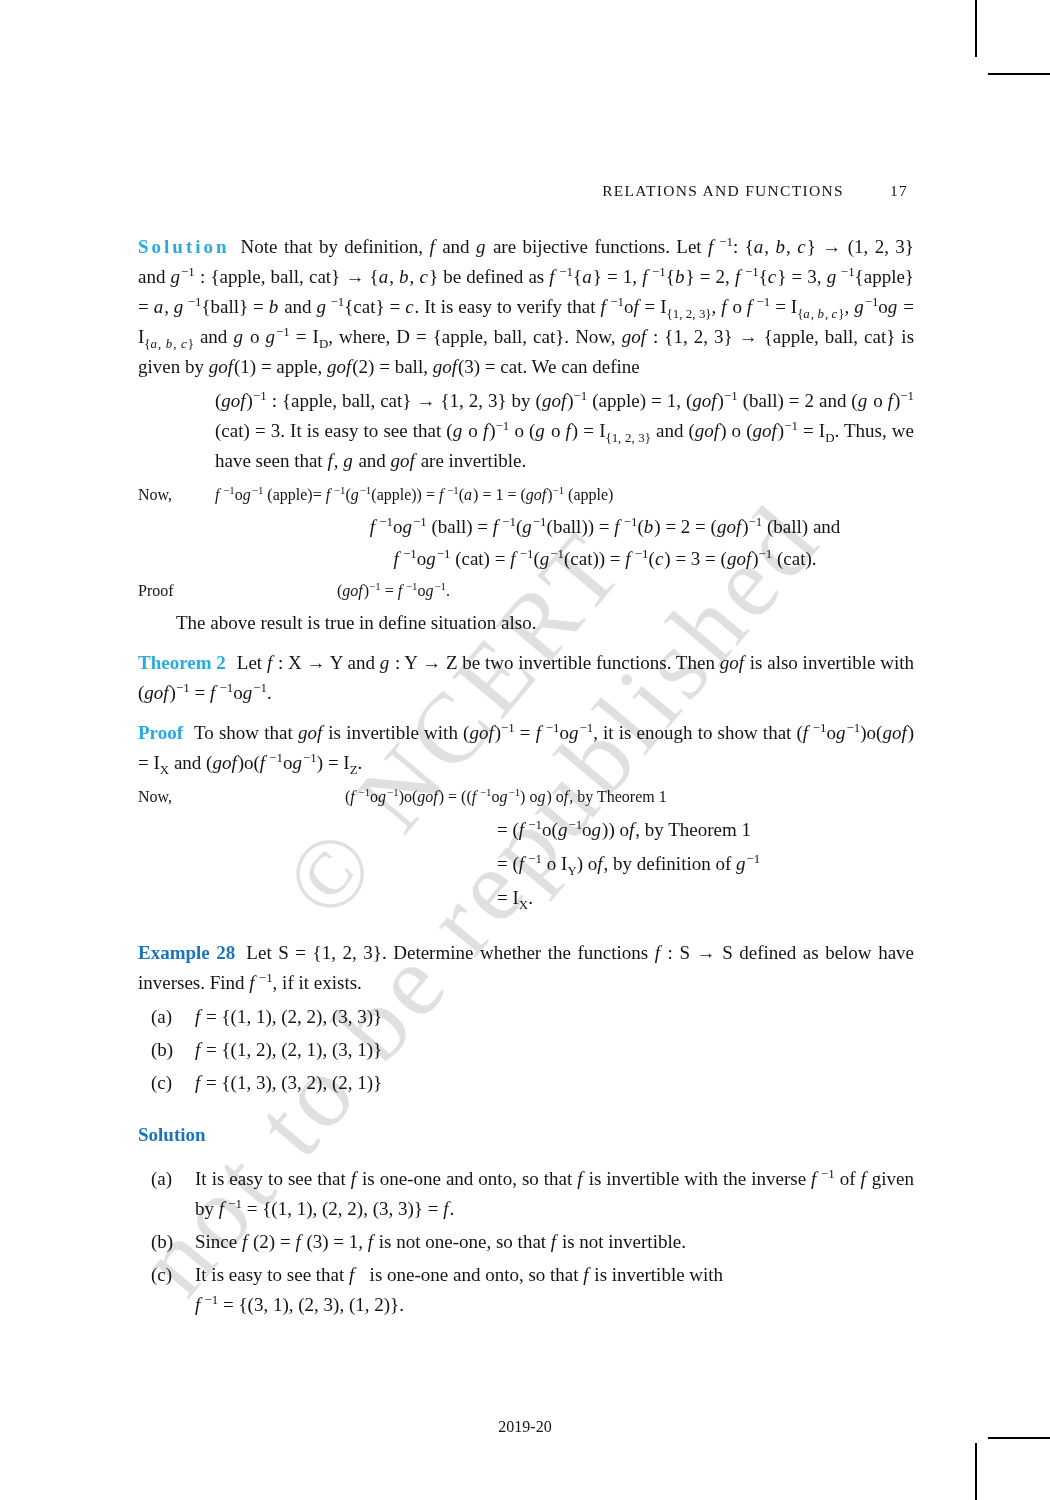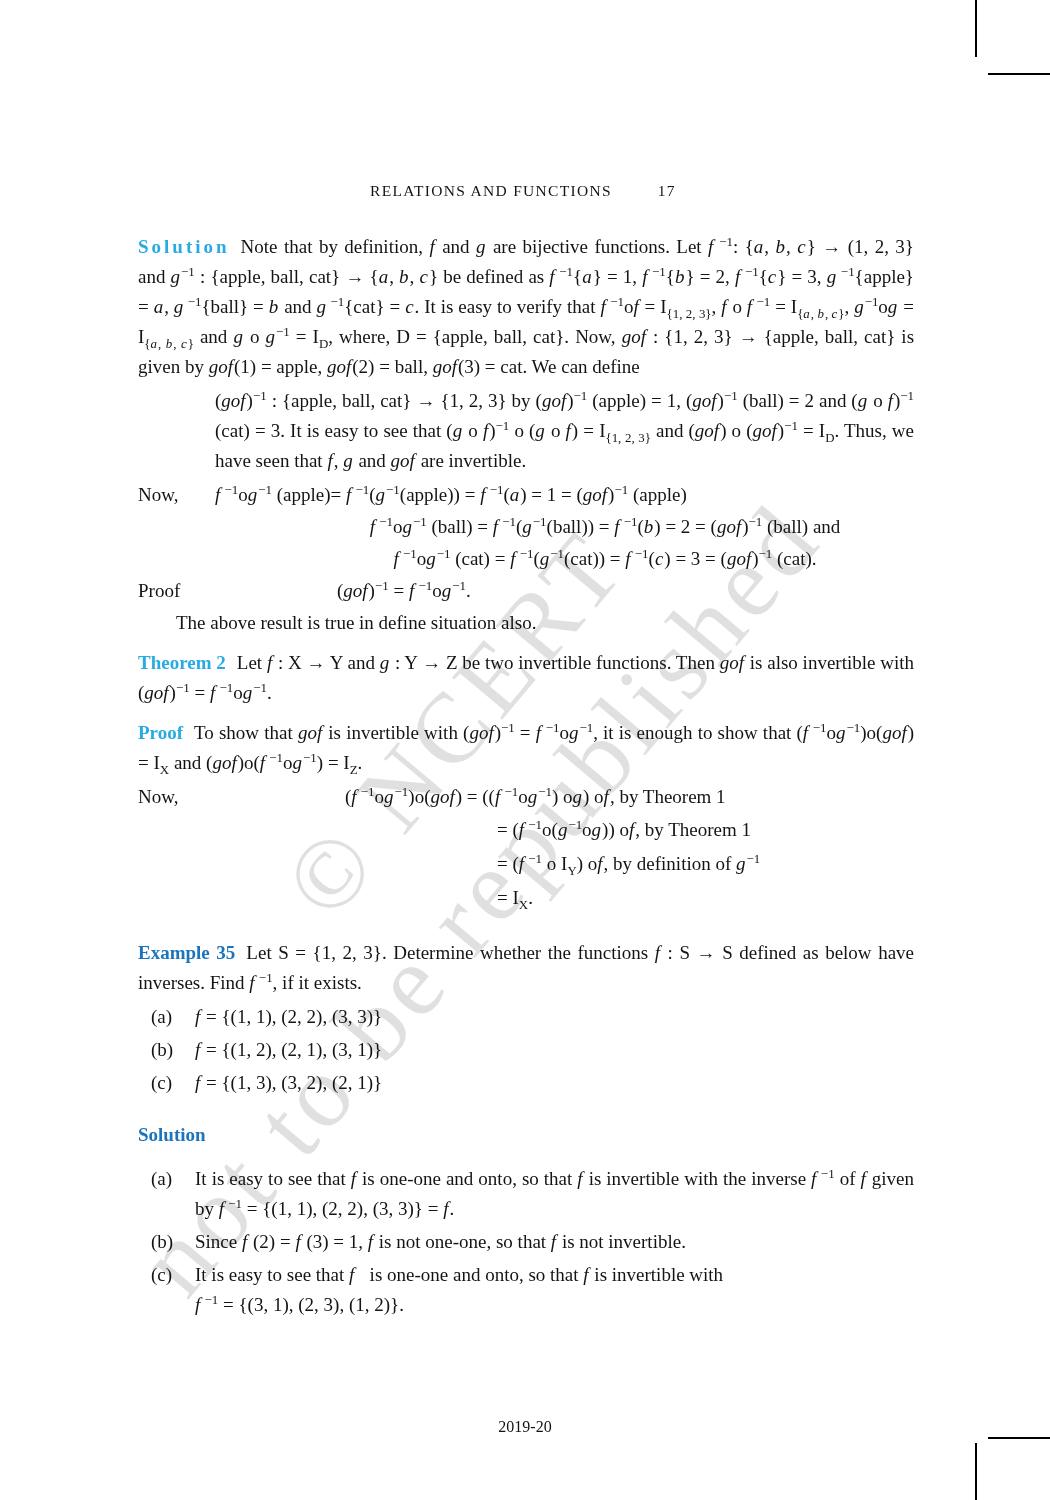--- a/index.html
+++ b/index.html
@@ -20,34 +20,34 @@
   .wm2{left:160px;top:1220px;font-size:103px;transform:rotate(-50deg);}
   
   .crop{position:absolute;background:#000;z-index:2;}
   .crop-tr-v{left:975px;top:0;width:2px;height:57px;}
   .crop-tr-h{left:988px;top:73px;width:62px;height:2px;}
   .crop-br-h{left:988px;top:1437px;width:62px;height:2px;}
   .crop-br-v{left:975px;top:1443px;width:2px;height:57px;}
 
   .content{position:absolute;left:138px;top:182px;width:776px;z-index:1;}
 
-  .header{display:flex;justify-content:center;gap:46px;
+  .header{display:flex;justify-content:flex-end;gap:46px;
     font-size:15.5px;letter-spacing:1.3px;padding-right:6px;margin-bottom:32px;}
 
   .para{font-size:19px;line-height:30px;text-align:justify;margin:0 0 4px 0;}
   .label{font-weight:bold;margin-right:11px;}
   .cyan{color:#29abe2;}
   .blue{color:#1c75bc;}
   .sp{letter-spacing:3px;}
   sup{font-size:68%;line-height:0;}
   sub{font-size:68%;line-height:0;}
   i{padding-right:1px;}
 
   .indent1{margin-left:77px;}
-  .eqrow{display:flex;font-size:19px;line-height:30px;margin:0 0 2px 0;}
+  .eqrow{display:flex;font-size:16px;line-height:30px;margin:0 0 2px 0;}
   .eqlabel{width:77px;flex-shrink:0;}
   .eqline2{margin-left:158px;font-size:19px;line-height:30px;margin-bottom:2px;text-align:center;}
   .hencelabel{width:199px;flex-shrink:0;}
   .firstindent{text-indent:38px;}
 
   .mt10{margin-top:10px;}
   .mt24{margin-top:24px;}
 
   .prooflabel{width:207px;flex-shrink:0;}
   .proofeq{margin-left:359px;font-size:19px;line-height:32px;margin-bottom:2px;}
@@ -102,21 +102,21 @@
 
   <div class="eqrow">
     <span class="prooflabel">Now,</span>
     <span>(<i>f</i><sup> −1</sup>o<i>g</i><sup>−1</sup>)o(<i>gof</i>) = ((<i>f</i><sup> −1</sup>o<i>g</i><sup>−1</sup>) o<i>g</i>) o<i>f</i>, by Theorem 1</span>
   </div>
   <div class="proofeq">= (<i>f</i><sup> −1</sup>o(<i>g</i><sup>−1</sup>o<i>g</i>)) o<i>f</i>, by Theorem 1</div>
   <div class="proofeq">= (<i>f</i><sup> −1</sup> o I<sub>Y</sub>) o<i>f</i>, by definition of <i>g</i><sup>−1</sup></div>
   <div class="proofeq">= I<sub>X</sub>.</div>
 
 
-  <p class="para mt24"><span class="label blue">Example 35</span><span>Let S = {1, 2, 3}. Determine whether the functions <i>f</i> : S → S defined as below have inverses. Find <i>f</i><sup> −1</sup>, if it exists.</span></p>
+  <p class="para mt24"><span class="label blue">Example 28</span><span>Let S = {1, 2, 3}. Determine whether the functions <i>f</i> : S → S defined as below have inverses. Find <i>f</i><sup> −1</sup>, if it exists.</span></p>
 
   <div class="item">
     <span class="marker">(a)</span>
     <span class="itembody"><i>f</i> = {(1, 1), (2, 2), (3, 3)}</span>
   </div>
   <div class="item">
     <span class="marker">(b)</span>
     <span class="itembody"><i>f</i> = {(1, 2), (2, 1), (3, 1)}</span>
   </div>
   <div class="item">

